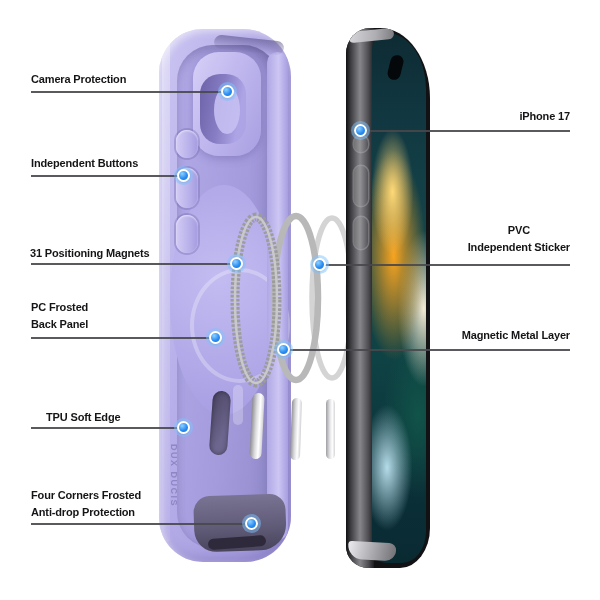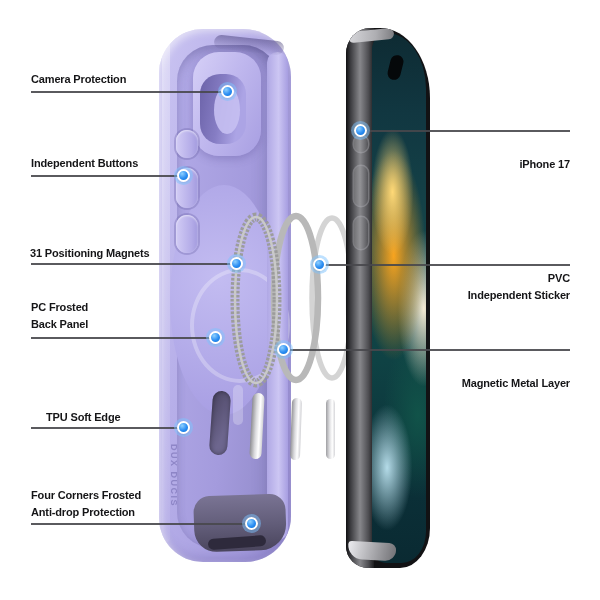--- a/index.html
+++ b/index.html
@@ -3,21 +3,21 @@
 <meta charset="utf-8">
 <style>
   html,body{margin:0;padding:0;background:#ffffff;}
   .stage{position:relative;width:600px;height:600px;background:#ffffff;overflow:hidden;
          font-family:"Liberation Sans",sans-serif;}
   .abs{position:absolute;}
 
   
   .lbl{position:absolute;font-size:11px;font-weight:700;line-height:17px;color:#151517;
        letter-spacing:-0.15px;white-space:pre-line;}
-  .lbl.right{text-align:right;margin-top:48px;}
+  .lbl.right{text-align:center;}
   .cl{position:absolute;height:1.5px;background:#48484c;opacity:.9;}
   .dot{position:absolute;width:9px;height:9px;border:2px solid #fff;border-radius:50%;
        background:radial-gradient(circle at 35% 30%,#8ed0ff 0%,#2b8df2 55%,#0c6fd4 100%);
        box-shadow:0 0 0 3px rgba(125,195,255,.5),0 1px 2px rgba(0,0,0,.15);}
 
   
   .case-outer{left:159px;top:29px;width:132px;height:533px;border-radius:44px 48px 46px 44px;
        background:linear-gradient(102deg,#cbc5f2 0%,#b7afe9 38%,#a89fe0 72%,#988ed3 100%);
        box-shadow:inset 3px 3px 7px rgba(255,255,255,.55),inset -5px -5px 12px rgba(95,85,160,.30);}
   .case-edge-hi{left:162px;top:42px;width:8px;height:500px;border-radius:6px;

